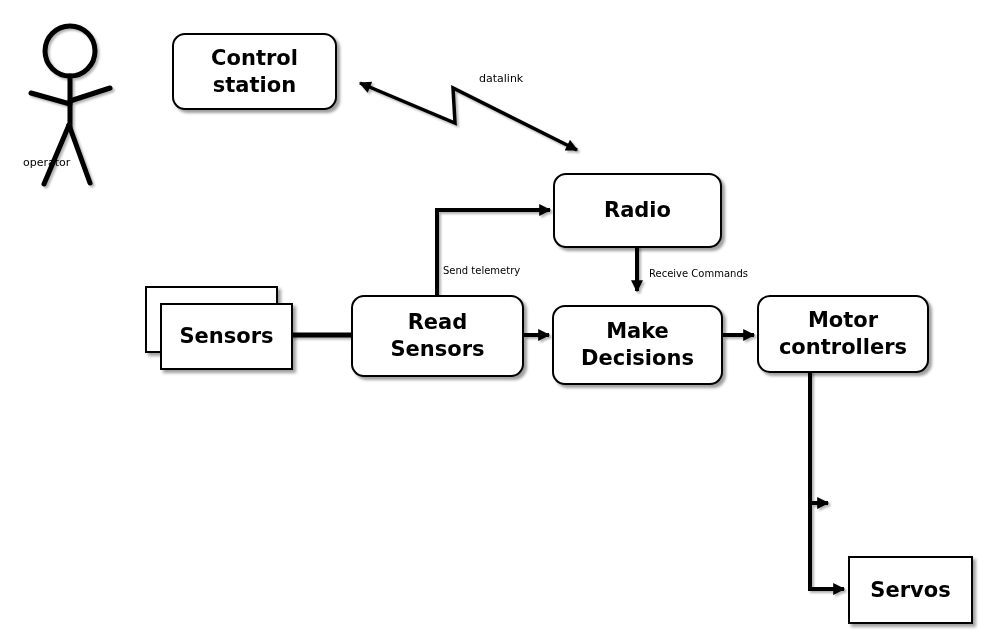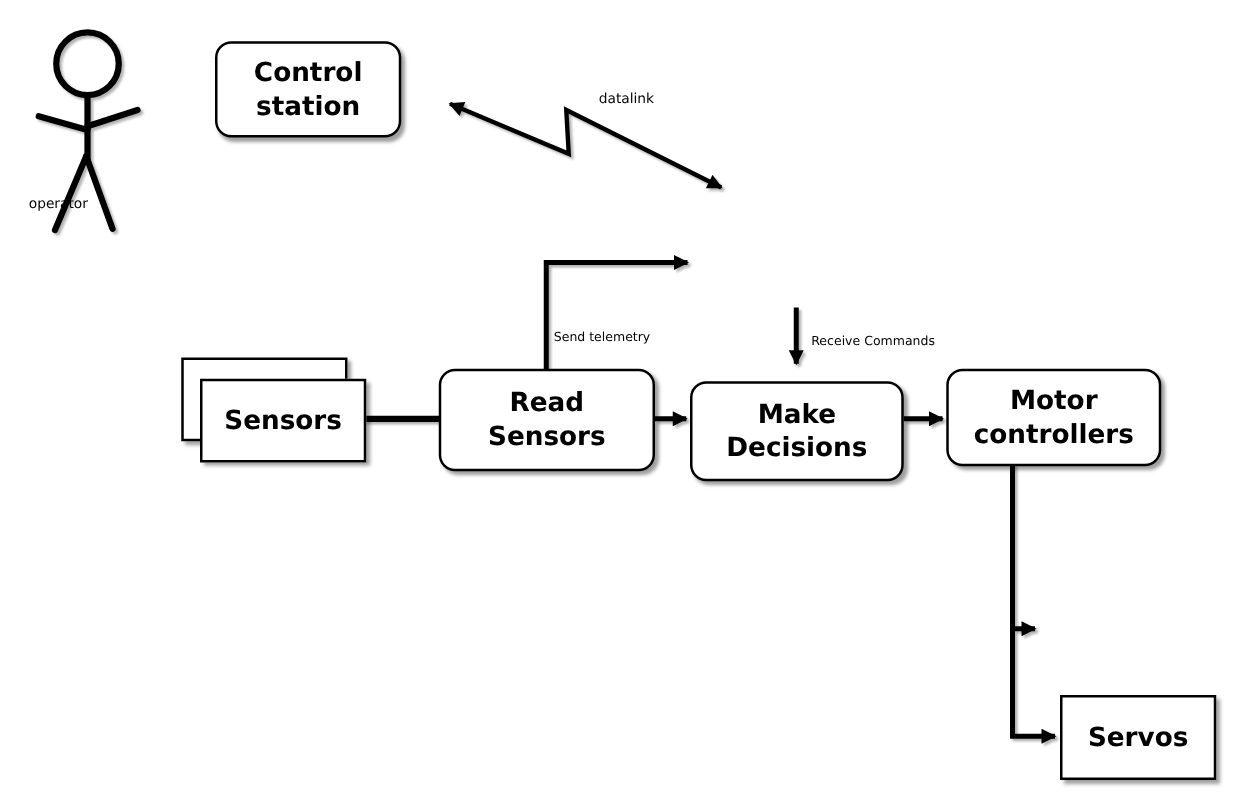--- a/index.html
+++ b/index.html
@@ -89,23 +89,24 @@
       <polyline points="437,300 437,210 550,210" stroke-width="4" marker-end="url(#ah)"></polyline>
 
       <line x1="637" y1="246" x2="637" y2="291" stroke-width="4" marker-end="url(#ah)"></line>
 
       <polyline points="810,371 810,589 844,589" stroke-width="4" marker-end="url(#ah)"></polyline>
 
       <line x1="810" y1="503" x2="828" y2="503" stroke-width="4" marker-end="url(#ah)"></line>
     </g>
   </svg>
 
-  <div class="node rounded" style="left:172px; top:33px; width:149px; height:77px;">Control
+  <div class="node rounded" style="left:172px; top:33px; width:165px; height:77px;">Control
 station</div>
 
+  <div class="node rounded" style="left:553px; top:173px; width:169px; height:75px;">Radio</div>
 
   <div class="back-layer" style="left:145px; top:286px; width:133px; height:67px;"></div>
   <div class="node" style="left:160px; top:303px; width:133px; height:67px;">Sensors</div>
 
   <div class="node rounded" style="left:351px; top:295px; width:173px; height:82px;">Read
 Sensors</div>
 
   <div class="node rounded" style="left:552px; top:295px; width:171px; height:80px;margin-top:10px;">Make
 Decisions</div>
 

